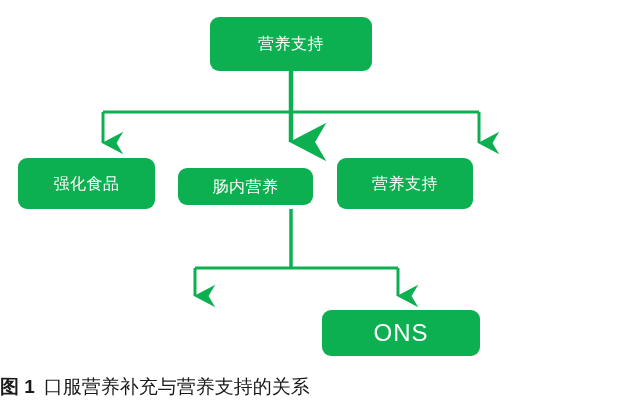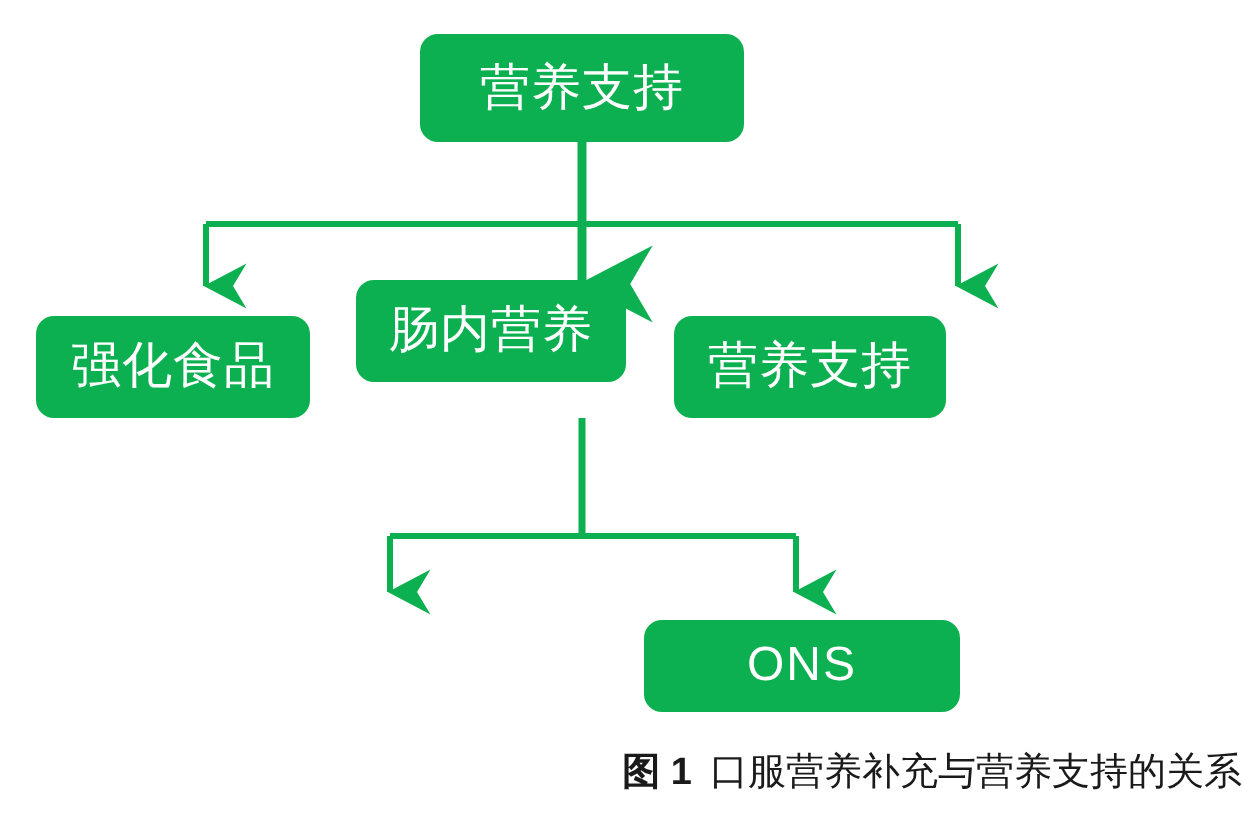--- a/index.html
+++ b/index.html
@@ -28,47 +28,47 @@
   .node-box {
     position: absolute;
     box-sizing: border-box;
     background: #0DB050;
     border-radius: 9px;
     display: flex;
     align-items: center;
     justify-content: center;
     color: #ffffff;
     font-family: "Liberation Sans", sans-serif;
-    font-size: 25px;
+    font-size: 16px;
     font-weight: 400;
     letter-spacing: 0.5px;
     line-height: 1;
     white-space: nowrap;
     z-index: 2;
   }
   .node-box.latin {
     font-size: 24px;
     letter-spacing: 1px;
   }
   
   #node-root       { left: 210px; top: 17px;  width: 162px; height: 54px; }
   
   #node-fortified  { left: 18px;  top: 158px; width: 137px; height: 51px; }
-  #node-enteral    { left: 178px; top: 140px; width: 135px; height: 51px; }
+  #node-enteral    { left: 178px; top: 168px; width: 135px; height: 37px; }
   #node-parenteral { left: 337px; top: 158px; width: 136px; height: 51px; }
   
   #node-tubefeed   { left: 117px; top: 310px; width: 166px; height: 46px; }
   #node-ons        { left: 322px; top: 310px; width: 158px; height: 46px; }
 
   #figure-caption {
     position: absolute;
     left: 0;
     top: 374px;
     width: 621px;
-    text-align: right;
+    text-align: left;
     color: #1a1a1a;
     font-size: 19px;
     line-height: 26px;
     white-space: nowrap;
   }
   #figure-caption .caption-label {
     font-family: "Liberation Sans", sans-serif;
     font-weight: bold;
   }
   #figure-caption .caption-text {

